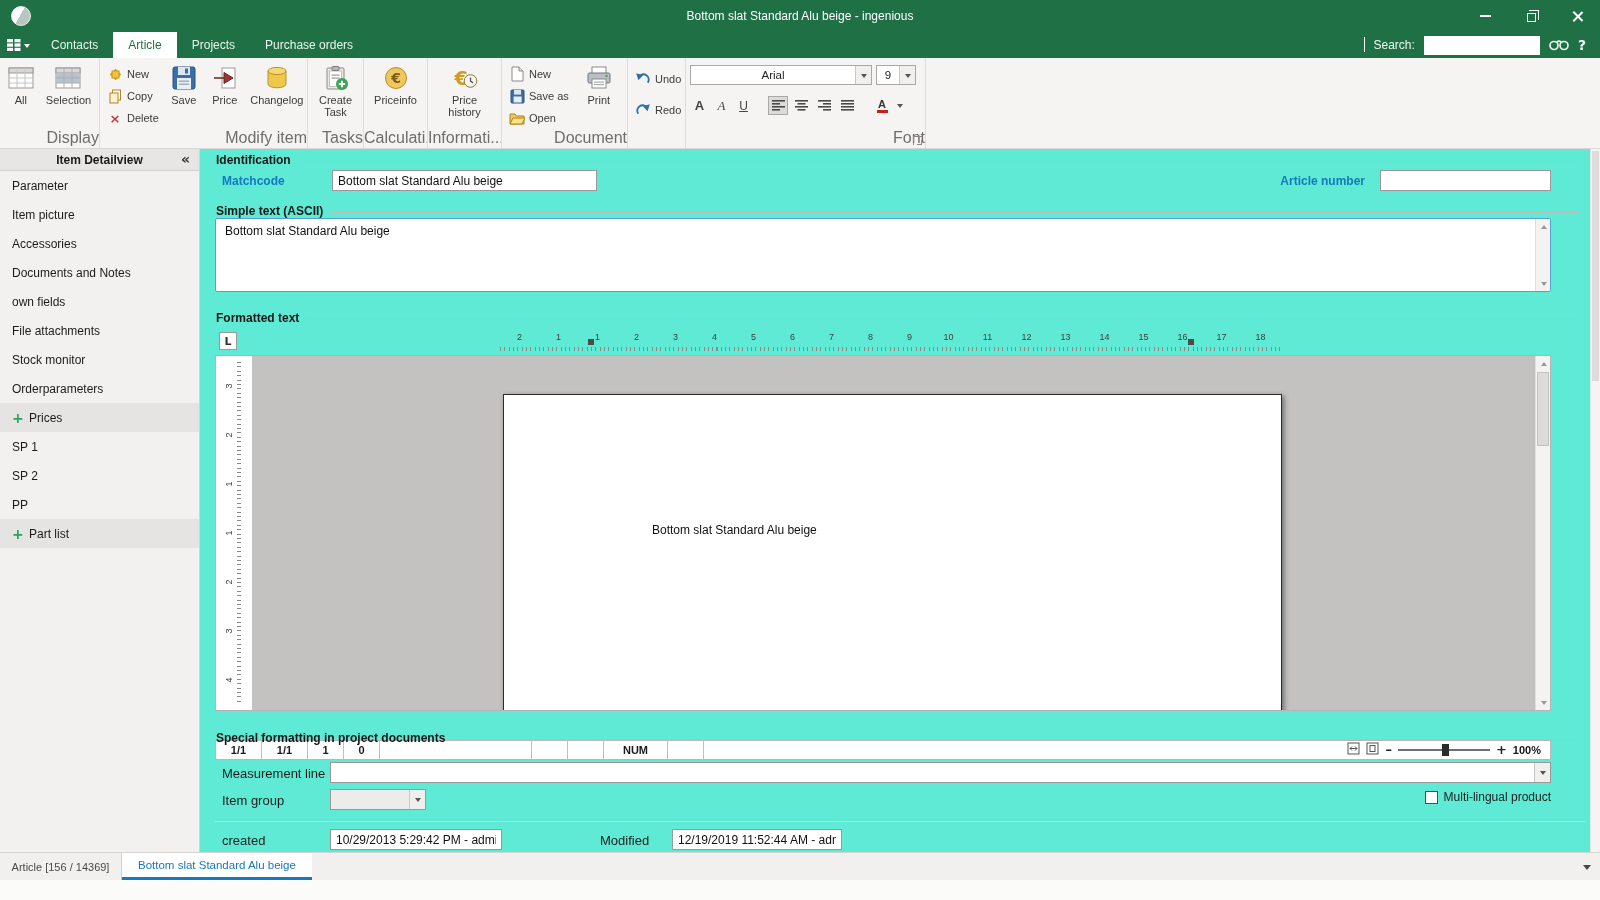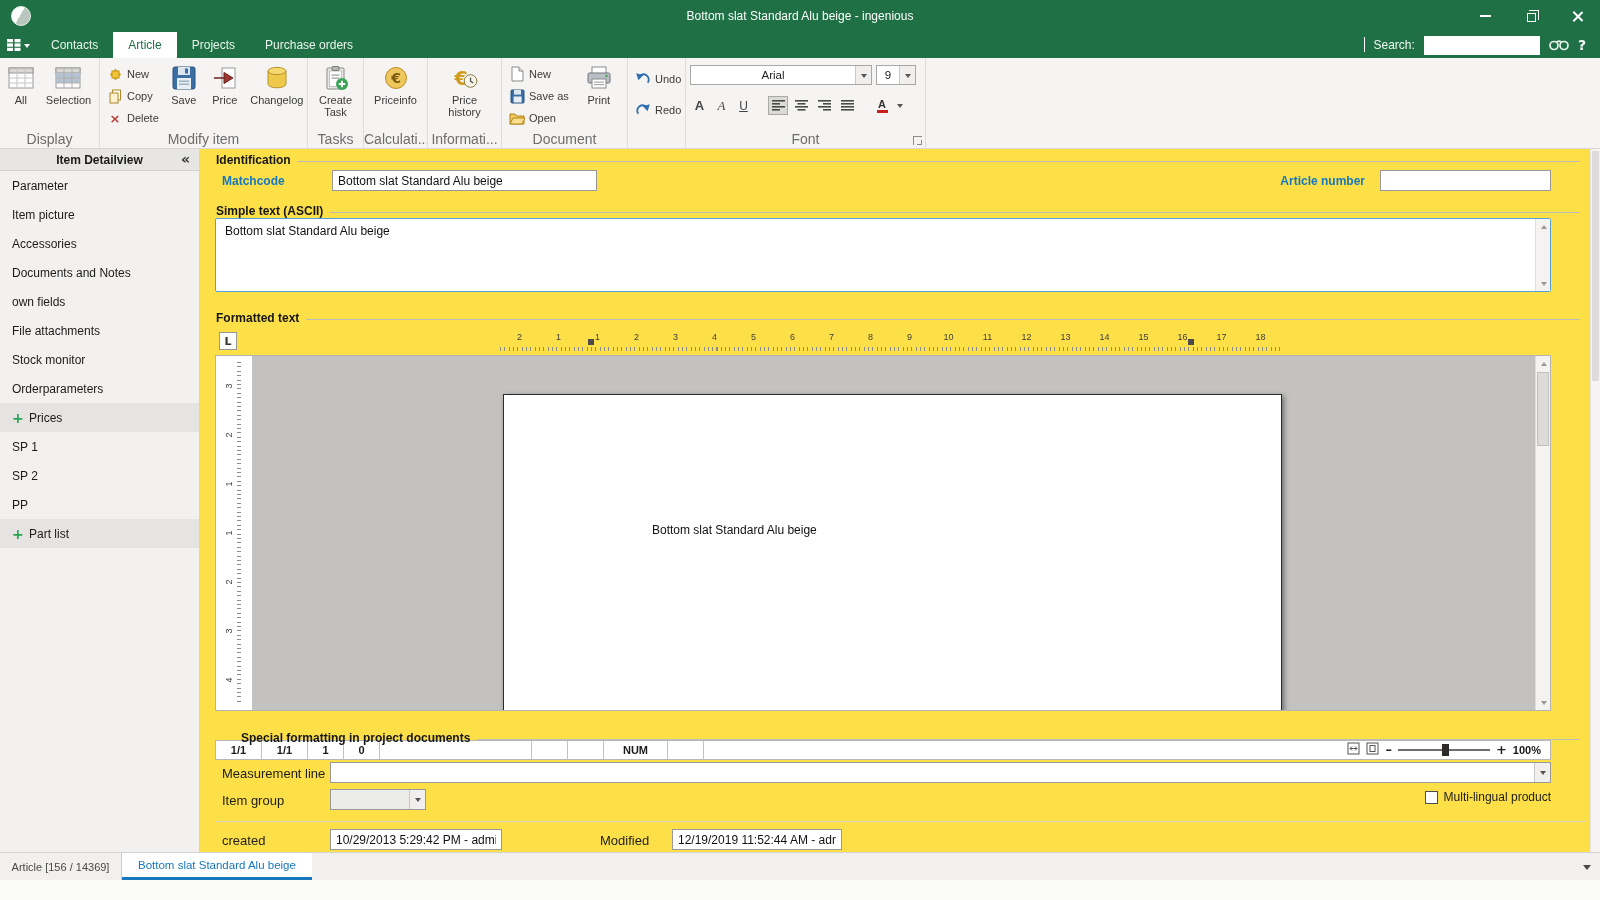--- a/index.html
+++ b/index.html
@@ -29,21 +29,21 @@
   .menubar-right { margin-left:auto; display:flex; align-items:center; gap:9px; padding-right:14px; }
   .chev-up { width:7px; height:7px; border-left:1.6px solid #fff; border-top:1.6px solid #fff; transform:rotate(45deg); margin-top:4px; }
   .search-label { font-size:12px; color:#f2f7f4; }
   .search-input { width:116px; height:19px; border:none; background:#fff; font:12px "Liberation Sans",sans-serif; padding:0 4px; }
   .help-glyph { font-size:14px; font-weight:bold; color:#fff; }
 
   
   .ribbon { position:absolute; top:58px; left:0; right:0; height:91px; background:#f5f4f3; border-bottom:1px solid #d8d7d6; display:flex; }
   .rgroup { position:relative; height:100%; border-right:1px solid #dedddc; padding:3px 4px 15px; display:flex; align-items:flex-start; }
   .rgroup.filler { flex:1; border-right:none; }
-  .rgroup-label { position:absolute; bottom:1px; left:0; right:0; text-align:center; font-size:14px; color:#6e6d6c; white-space:nowrap; overflow:hidden; }
+  .rgroup-label { position:absolute; bottom:1px; left:0; right:0; text-align:right; font-size:16px; color:#6e6d6c; white-space:nowrap; overflow:hidden; }
   .big-btn { display:flex; flex-direction:column; align-items:center; gap:2px; padding:3px 2px 0; font-size:11px; line-height:1.12; text-align:center; color:#3c3b3a; }
   .big-icon { height:28px; display:flex; align-items:center; justify-content:center; }
   .small-col { display:flex; flex-direction:column; padding-top:2px; }
   .small-btn { display:flex; align-items:center; gap:4px; height:22px; padding:0 3px; font-size:11px; color:#3c3b3a; }
   .sm-icon { width:16px; height:16px; display:flex; align-items:center; justify-content:center; }
   .del-glyph { color:#c23a34; font-weight:bold; font-size:13px; }
   .font-rows { display:flex; flex-direction:column; gap:11px; padding-top:4px; width:228px; }
   .font-row1 { display:flex; gap:4px; }
   .font-row2 { display:flex; align-items:center; gap:3px; }
   .combo { border:1px solid #a9a8a7; background:#fff; display:flex; align-items:center; height:20px;text-align:center; }
@@ -68,21 +68,21 @@
   
   .sidebar { position:absolute; top:149px; left:0; width:200px; height:703px; background:#f2f1f0; border-right:1px solid #d4d3d2; }
   .side-head { height:22px; background:#e7e6e5; border-bottom:1px solid #d2d1d0; display:flex; align-items:center; justify-content:center; font-weight:bold; font-size:12px; color:#1c1b1a; position:relative; }
   .side-collapse { position:absolute; right:9px; top:2px; font-size:14px; color:#333; }
   .side-item { height:29px; display:flex; align-items:center; padding-left:12px; gap:5px; font-size:12px; color:#1c1b1a; }
   .side-item.active { background:#18914d; color:#fff; }
   .side-item.hl { background:#e5e4e3; }
   .plus-glyph { color:#27a353; font-weight:bold; font-size:14px; width:12px; line-height:12px; }
 
   
-  .main { position:absolute; left:200px; top:149px; width:1390px; height:703px; background:#fde047; }
+  .main { position:absolute; left:200px; top:149px; width:1390px; height:703px; background:#5eead4; }
   .sec-head { position:absolute; left:16px; right:10px; display:flex; align-items:center; }
   .sec-head > .sec-title { font-weight:bold; font-size:12px; color:#161616; white-space:nowrap; }
   .sec-head > .rule { flex:1; border-top:1px solid #bdbcbb; margin-left:7px; margin-top:2px; }
   .blue-label { position:absolute; font-weight:bold; color:#1778be; font-size:12px; }
   .plain-label { position:absolute; font-size:13px; color:#1d1d1d; }
   .txt-input { position:absolute; height:21px; border:1px solid #9a9998; background:#fff; font:12px "Liberation Sans",sans-serif; padding:0 5px; color:#111; }
 
   .simple-area { position:absolute; left:15px; top:69px; width:1336px; height:74px; border:1px solid #56a0d4; border-radius:2px; background:#fff; }
   .simple-text { position:absolute; left:0; top:0; right:16px; bottom:0; padding:5px 9px; font-size:12px; color:#111; }
   .vscroll { position:absolute; right:0; top:0; bottom:0; width:15px; background:#f4f3f2; border-left:1px solid #e0dfde; }
@@ -631,21 +631,21 @@
         <span class="zbtn glyph-icon">–</span>
         <span class="zslider">
             <span class="ztrack"></span>
             <span class="zthumb"></span>
           </span>
         <span class="zbtn glyph-icon">+</span>
         <span class="zval">100%</span>
       </div>
     </div>
 
-    <div class="sec-head" style="top:582px;margin-left:25px;">
+    <div class="sec-head" style="top:582px;">
       <span class="sec-title">Special formatting in project documents</span>
         <span class="rule"></span>
     </div>
     <span class="plain-label" style="left:22px; top:617px;">Measurement line</span>
     <div class="combo-wide" style="left:130px; top:613px; width:1221px;">
       <input class="combo-input" value="" style="">
       <span class="dd-arrow"></span>
     </div>
     <span class="plain-label" style="left:22px; top:644px;">Item group</span>
     <div class="combo-wide" style="left:130px; top:640px; width:96px;">

